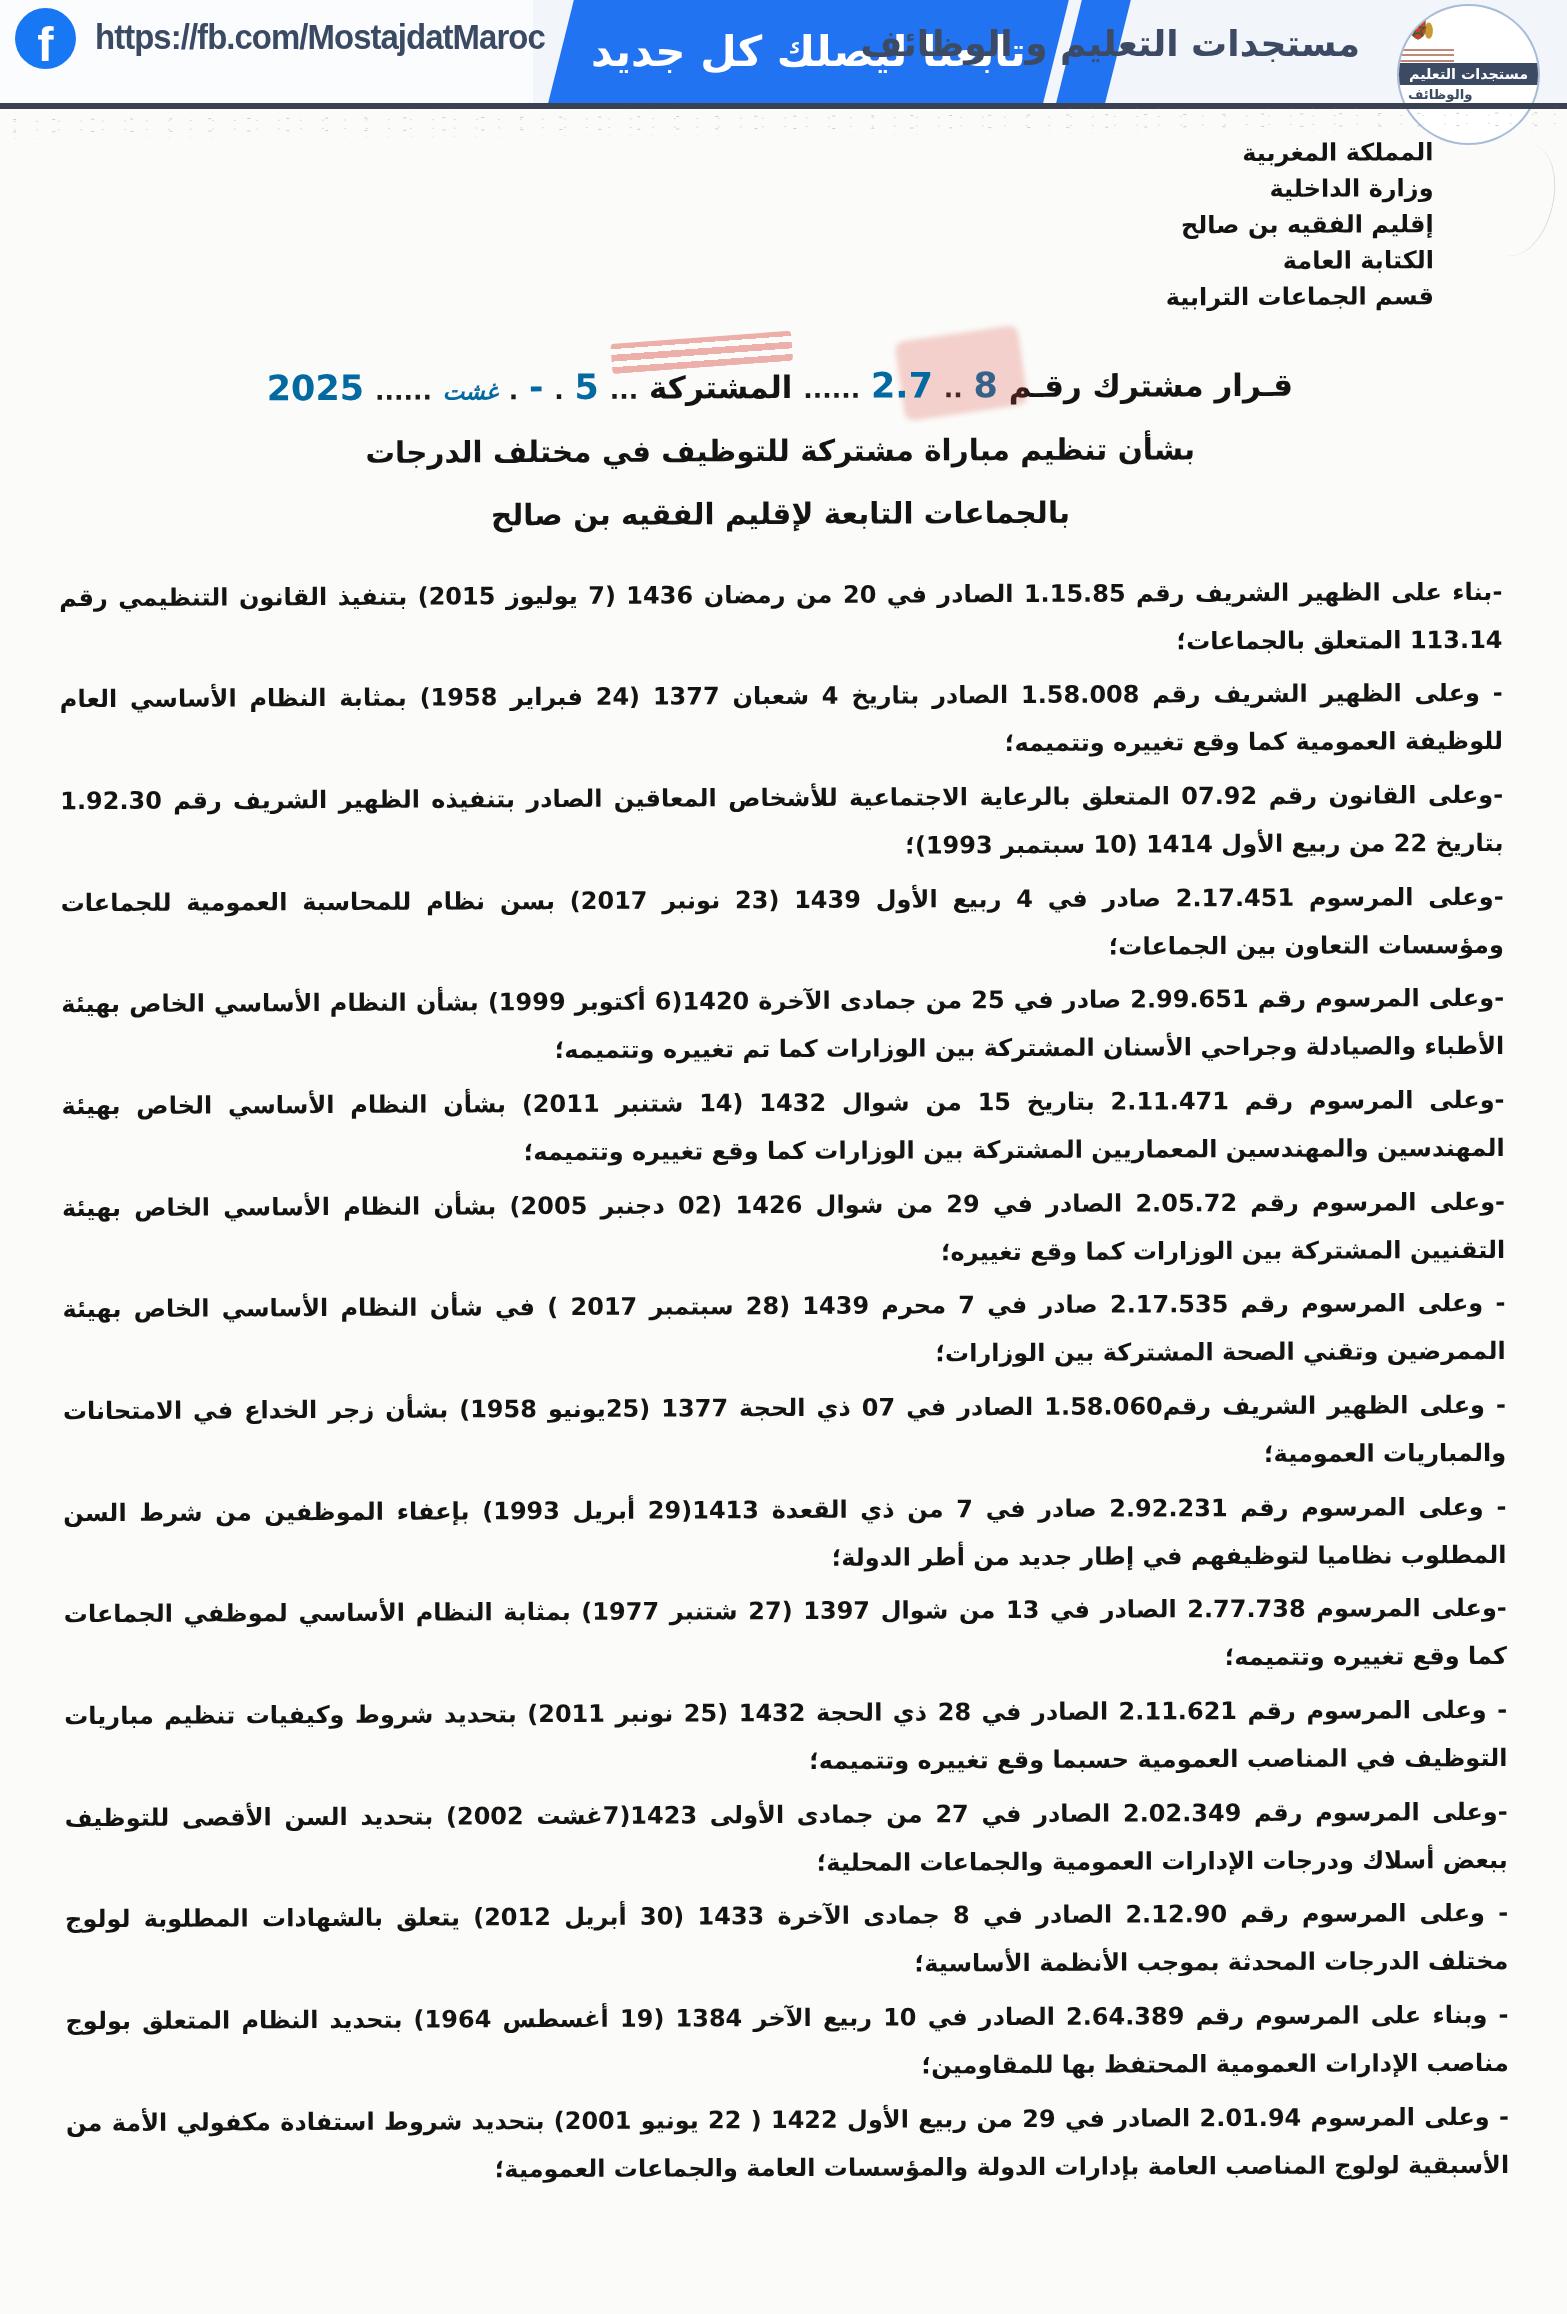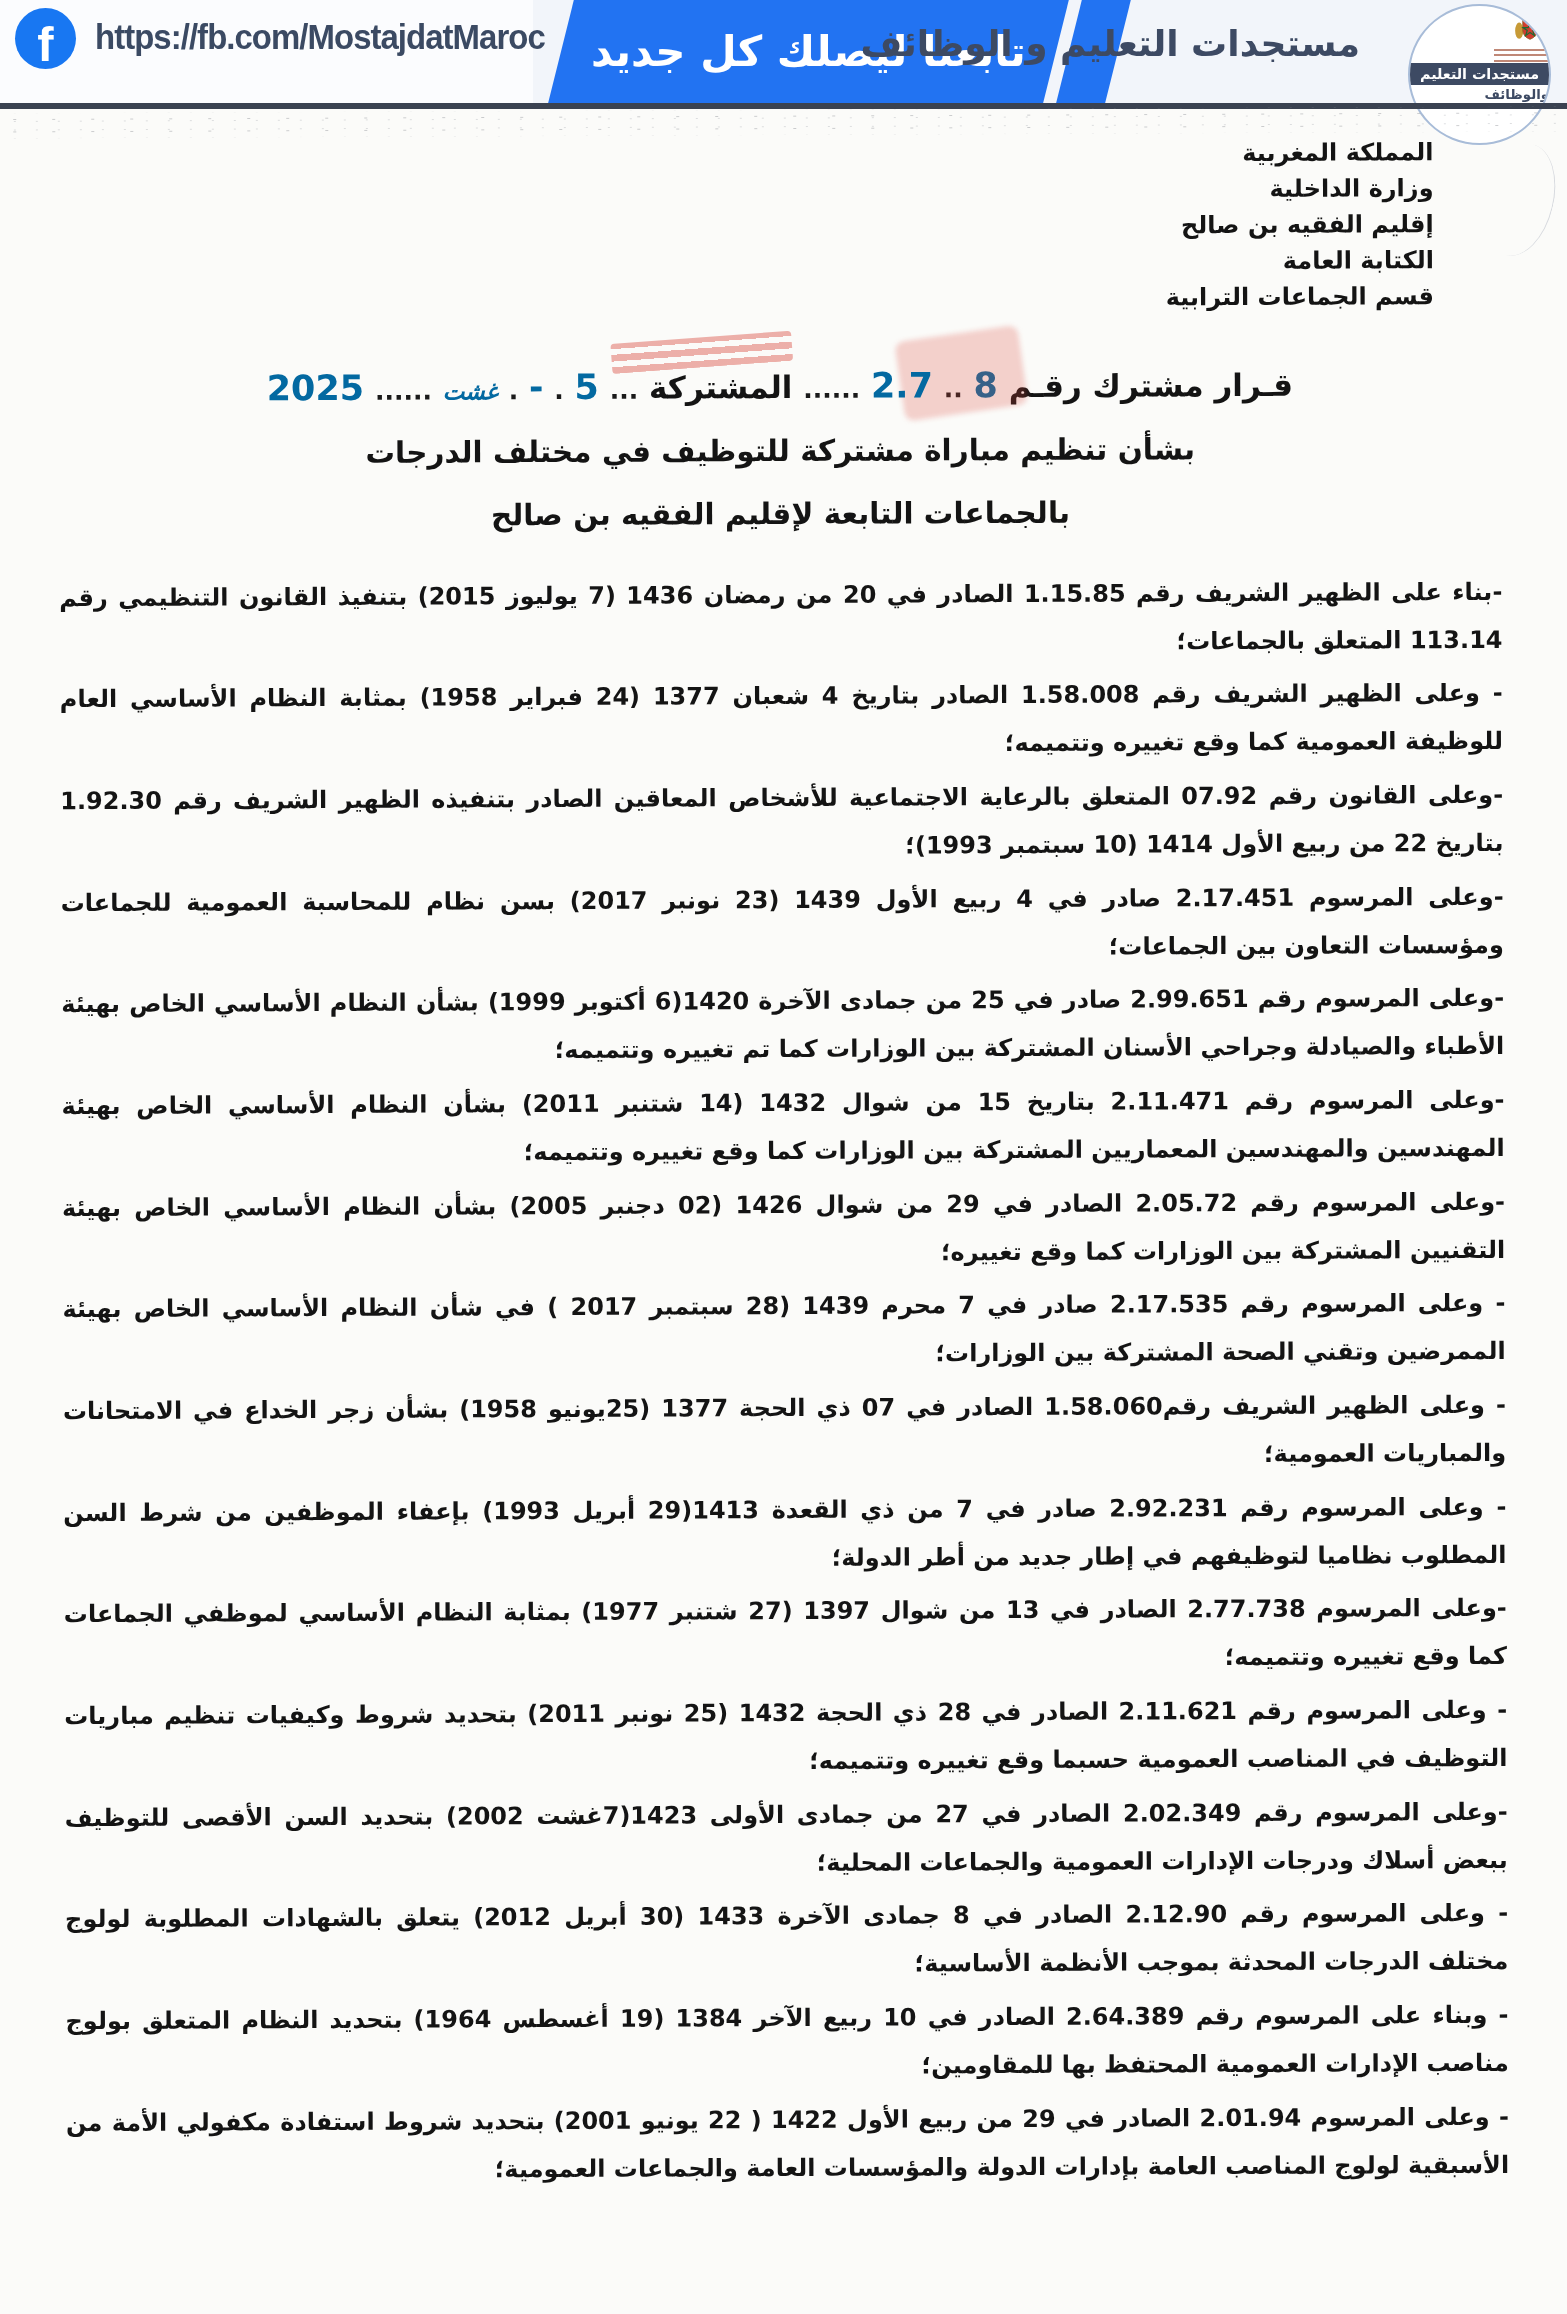--- a/index.html
+++ b/index.html
@@ -17,23 +17,23 @@
           font-weight:bold;font-size:35px;color:#3b4a63;letter-spacing:-1px;
           transform:scaleX(.94);transform-origin:left;white-space:nowrap;}
   .cta-main{position:absolute;left:561px;top:0;width:495px;height:103px;background:#2273f2;
             transform:skewX(-14deg);display:flex;align-items:center;justify-content:center;}
   .cta-main span{font-size:42px;font-weight:bold;color:#ffffff;transform:skewX(14deg);
                  white-space:nowrap;}
   .cta-tail{position:absolute;left:1069px;top:0;width:49px;height:103px;background:#2273f2;
             transform:skewX(-14deg);}
   .page-name{position:absolute;right:207px;top:23px;font-size:36px;font-weight:bold;
              color:#3d4a63;white-space:nowrap;}
-  .logo-badge{position:absolute;right:16px;top:3.8px;width:143px;height:141px;border-radius:50%;
+  .logo-badge{position:absolute;right:27px;top:3.8px;width:143px;height:141px;border-radius:50%;
               background:#ffffff;border:2.9px solid #a8bcd8;box-sizing:border-box;
-              display:flex;flex-direction:column;align-items:flex-end;overflow:hidden;}
+              display:flex;flex-direction:column;align-items:flex-start;overflow:hidden;}
   .logo-emblem{margin-top:3.8px;width:38px;height:36px;}
   .logo-lines{width:55px;height:15px;margin-top:1px;
      background:repeating-linear-gradient(0deg,#b06a55 0 1.9px,transparent 1.9px 5.7px);opacity:.8;}
   .logo-band{margin-top:1.9px;width:100%;background:#3d4a63;color:#fff;text-align:center;
              font-size:14.3px;font-weight:bold;padding:2.9px 0;}
   .logo-sub{color:#3d4a63;font-size:13.3px;font-weight:bold;margin-top:1.9px;margin-left:9px;}
 
   .divider{position:absolute;left:0;top:103px;width:1567px;height:5.7px;background:#3a4251;}
 
   

